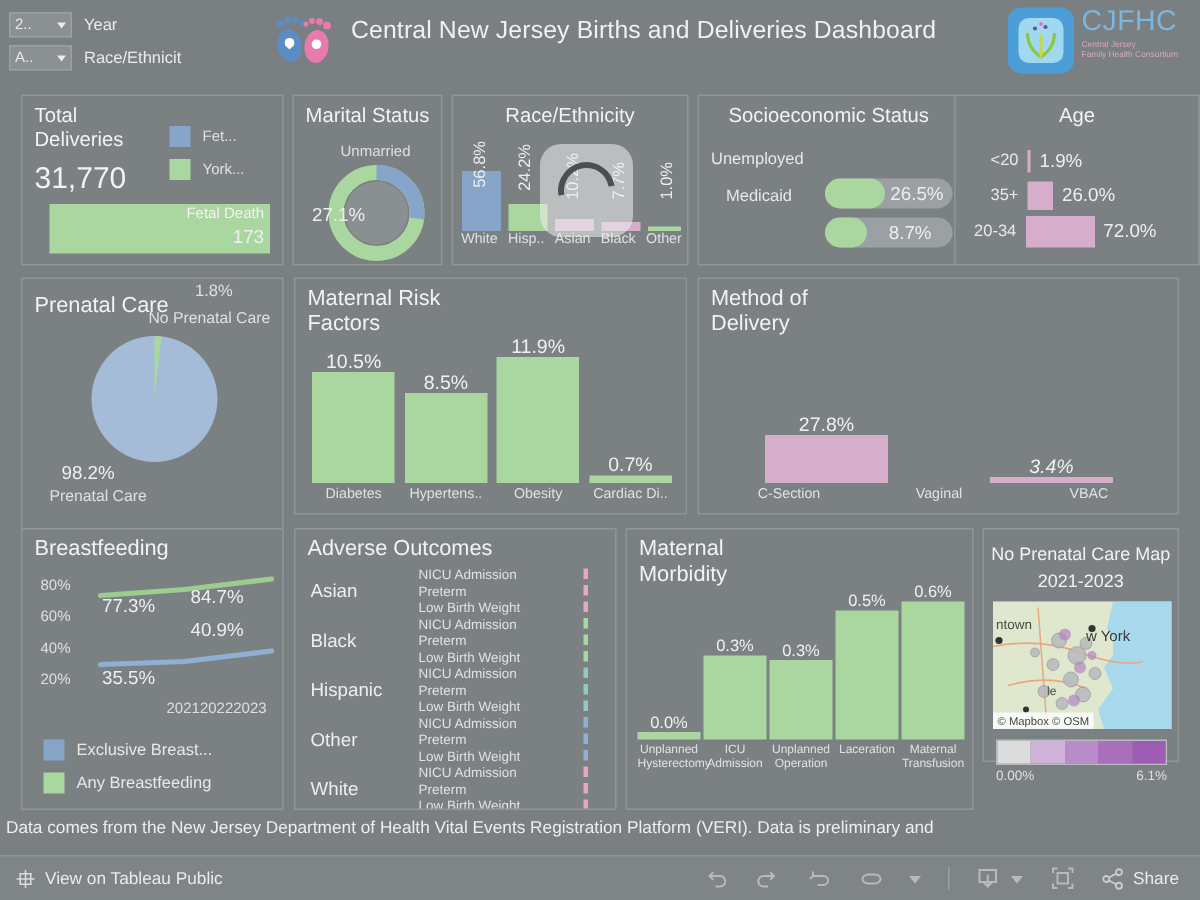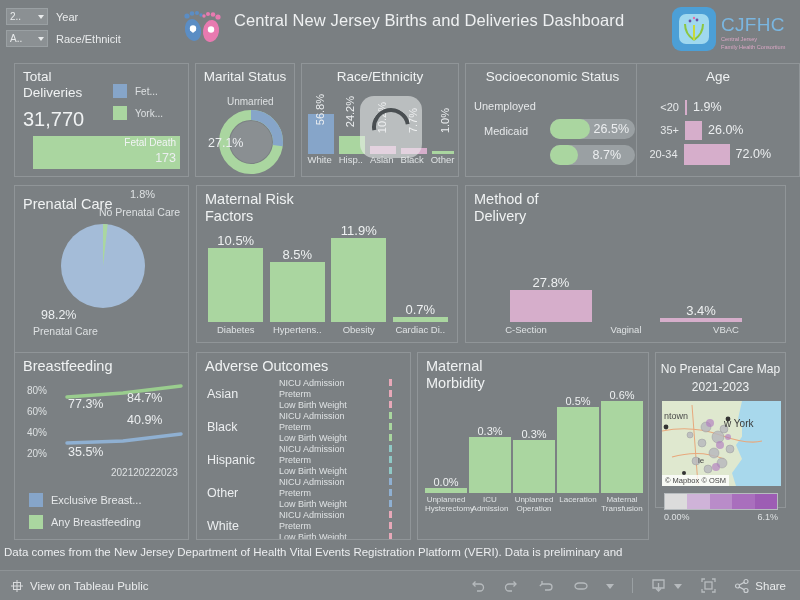--- a/index.html
+++ b/index.html
@@ -24,21 +24,21 @@
     padding:0 3px; font-size:10px; color:#e9ebec;
   }
   .caret { width:0;height:0;border-left:3.5px solid transparent;border-right:3.5px solid transparent;border-top:4px solid #e9ebec; }
   .filter-label { font-size:11px; margin-left:8px; color:#e9ebec; white-space:nowrap; }
 
   .logo-feet { position:absolute; left:180px; top:6px; width:46px; height:42px; }
   .title {
     position:absolute; left:234px; top:10px; width:400px;
     font-size:16.5px; color:#eef0f1; line-height:1.28; letter-spacing:.1px;
   }
-  .brand { position:absolute; right:8px; top:5px; width:120px; height:46px; display:flex; align-items:flex-end; gap:5px; }
+  .brand { position:absolute; right:8px; top:5px; width:120px; height:46px; display:flex; align-items:flex-start; gap:5px; }
   .brand-sq { width:44px;height:44px;border-radius:9px;background:#4c9fd6;display:flex;align-items:center;justify-content:center; }
   .brand-txt { line-height:1.05; }
   .brand-name { font-size:19px; color:#7ab6e0; letter-spacing:.3px; }
   .brand-sub { font-size:5.6px; color:#d9a6c4; margin-top:2px; line-height:1.3; }
 
   
   .panel {
     position:absolute; background:#7b8083;
     border:1px solid #909598;
   }
@@ -299,21 +299,21 @@
     </div>
   </div>
 
   <div class="panel" style="left:465px;top:185px;width:321px;height:158px;">
     <div class="ptitle big" style="width:110px;">Method of Delivery</div>
     <div style="position:absolute;left:10px;top:26px;width:300px;height:110px;display:flex;align-items:flex-end;justify-content:space-around;">
       <div style="width:82px;text-align:center;">
         <div class="dlabel">27.8%</div>
         <div class="bar-pink" style="height:32px;"></div>
       </div>
-      <div style="width:82px;text-align:center;">
+      <div style="width:82px;text-align:center;font-style:italic;">
         <div class="dlabel">3.4%</div>
         <div class="bar-pink" style="height:4px;"></div>
       </div>
     </div>
     <div style="position:absolute;left:10px;top:138px;width:300px;display:flex;justify-content:space-around;">
       <span class="axis-lbl" style="width:82px;">C-Section</span>
       <span class="axis-lbl" style="width:82px;">Vaginal</span>
       <span class="axis-lbl" style="width:82px;">VBAC</span>
     </div>
   </div>

